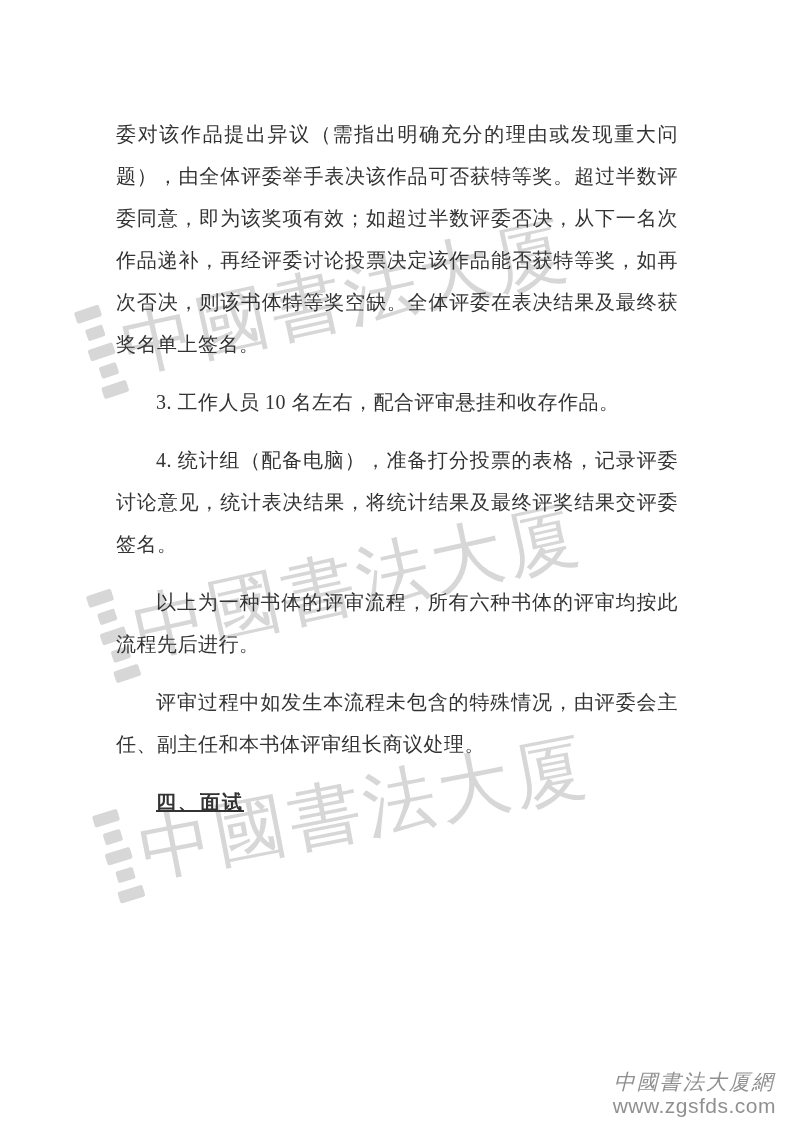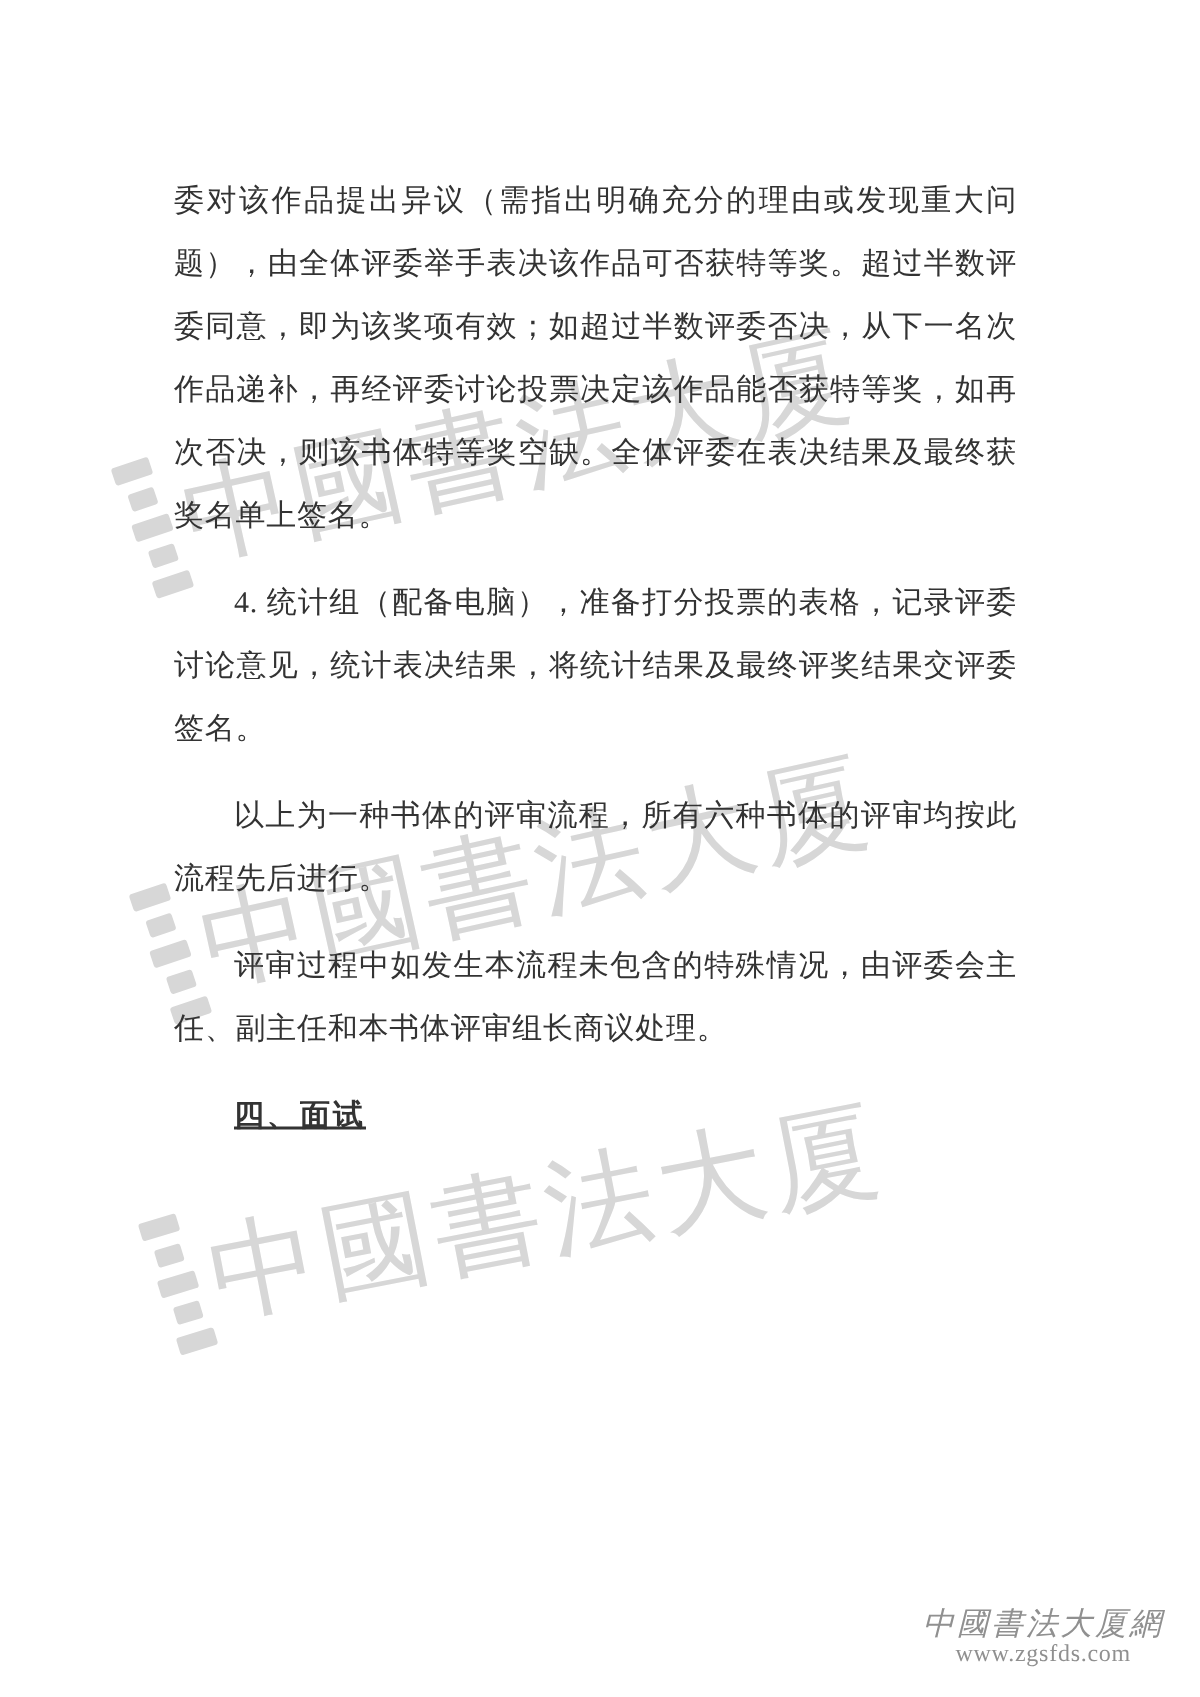--- a/index.html
+++ b/index.html
@@ -92,23 +92,23 @@
     text-align: center;
     color: #909090;
     line-height: 1.15;
   }
   .site-mark .site-name {
     font-size: 21px;
     letter-spacing: 2px;
     font-style: italic;
   }
   .site-mark .site-url {
-    font-size: 16px;
+    font-size: 21px;
     letter-spacing: 0.5px;
-    font-family: Liberation Serif, serif;
+    font-family: Liberation Sans, sans-serif;
   }
 </style>
 </head>
 <body>
 
 <div class="page">
 
   <div class="wm" id="wm1">
     <span class="wm-logo">
         <i></i>
@@ -135,20 +135,21 @@
         <i></i>
         <i></i>
         <i></i>
         <i></i>
       </span>
     <span class="wm-text">中國書法大厦</span>
   </div>
 
   <div class="doc">
     <p>委对该作品提出异议（需指出明确充分的理由或发现重大问题），由全体评委举手表决该作品可否获特等奖。超过半数评委同意，即为该奖项有效；如超过半数评委否决，从下一名次作品递补，再经评委讨论投票决定该作品能否获特等奖，如再次否决，则该书体特等奖空缺。全体评委在表决结果及最终获奖名单上签名。</p>
+    <p class="indent">3. 工作人员 10 名左右，配合评审悬挂和收存作品。</p>
     <p class="indent">4. 统计组（配备电脑），准备打分投票的表格，记录评委讨论意见，统计表决结果，将统计结果及最终评奖结果交评委签名。</p>
     <p class="indent">以上为一种书体的评审流程，所有六种书体的评审均按此流程先后进行。</p>
     <p class="indent">评审过程中如发生本流程未包含的特殊情况，由评委会主任、副主任和本书体评审组长商议处理。</p>
     <p class="indent heading">四、面试</p>
   </div>
 
   <div class="site-mark">
     <div class="site-name">中國書法大厦網</div>
     <div class="site-url">www.zgsfds.com</div>
   </div>

